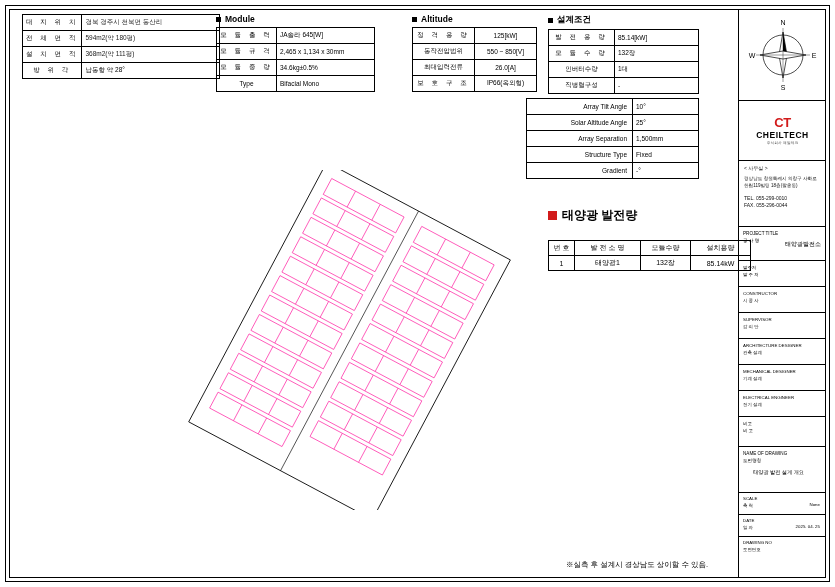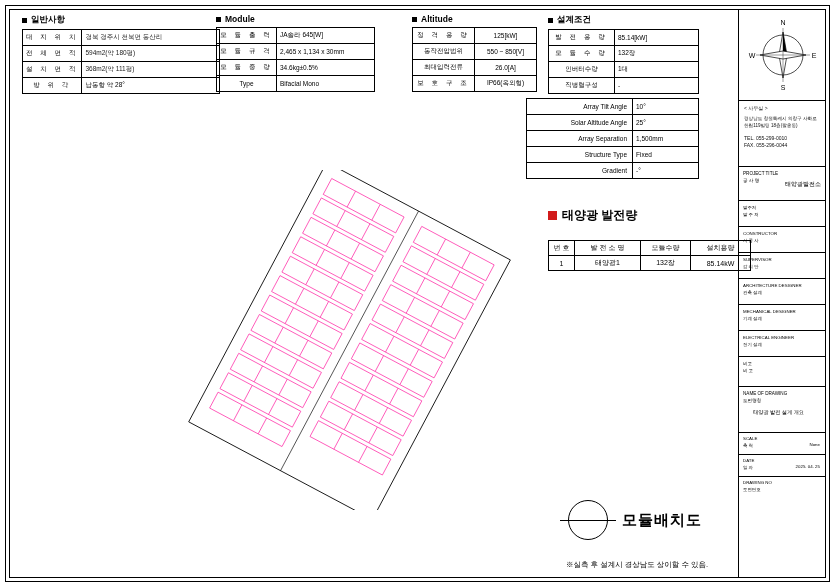--- a/index.html
+++ b/index.html
@@ -58,24 +58,20 @@
   .dwgtitle .txt{font-size:15px;font-weight:bold;letter-spacing:1px;}
 </style>
 </head>
 <body>
 
 <div id="sheet">
   <div class="frame"></div>
   <div class="inner-frame"></div>
 
   <div class="blk" style="left:22px;top:14px;">
-    <div class="blk-title">
-      <span class="sq"></span>
-      <span>일반사항</span>
-    </div>
     <table class="t">
       <tbody>
           <tr>
         <td class="lbl" style="width:56px">대 지 위 치</td>
         <td class="val tiny" style="width:138px">경북 경주시 천북면 동산리</td>
       </tr>
       <tr>
         <td class="lbl">전 체 면 적</td>
         <td class="val tiny">594m2(약 180평)</td>
       </tr>
@@ -294,41 +290,42 @@
             <line x1="135" y1="234" x2="135" y2="252"></line>
             <line x1="163" y1="234" x2="163" y2="252"></line>
           <rect x="108" y="256" width="82" height="18"></rect>
             <line x1="135" y1="256" x2="135" y2="274"></line>
             <line x1="163" y1="256" x2="163" y2="274"></line>
         </g>
       </g>
     </g>
   </svg>
 
-  <div class="dwgtitle">
-    <div class="circ"></div>
-    <div class="txt">모듈배치도</div>
-  </div>
   <div class="note">※실측 후 설계시 경상남도 상이할 수 있음.</div>
 
   <div class="titlestrip">
     <div class="ts-cell compass">
       <svg class="compass-svg" width="74" height="78" viewBox="0 0 74 78">
         <text x="37" y="9" font-size="7" text-anchor="middle" font-family="Liberation Sans">N</text>
         <text x="37" y="74" font-size="7" text-anchor="middle" font-family="Liberation Sans">S</text>
         <text x="68" y="42" font-size="7" text-anchor="middle" font-family="Liberation Sans">E</text>
         <text x="6" y="42" font-size="7" text-anchor="middle" font-family="Liberation Sans">W</text>
         <circle cx="37" cy="39" r="20" fill="none" stroke="#000" stroke-width="0.7"></circle>
         <polygon points="37,16 41,39 37,62 33,39" fill="#fff" stroke="#000" stroke-width="0.7"></polygon>
         <polygon points="37,16 41,39 37,39" fill="#000"></polygon>
         <polygon points="14,39 37,35 60,39 37,43" fill="#fff" stroke="#000" stroke-width="0.7"></polygon>
         <line x1="37" y1="12" x2="37" y2="66" stroke="#000" stroke-width="0.4"></line>
         <line x1="10" y1="39" x2="64" y2="39" stroke="#000" stroke-width="0.4"></line>
       </svg>
     </div>
+    <div class="ts-cell logo-cell">
+      <div class="logo-mark">CT</div>
+      <div class="logo-name">CHEILTECH</div>
+      <div class="logo-sub">주식회사 제일테크</div>
+    </div>
     <div class="ts-cell office">
       <div class="ttl">&lt; 사무실 &gt;</div>
       <div>경상남도 창원특례시 의창구 사화로 </div>
       <div>한림119빌딩 18층(팔용동)</div>
       <div class="tel">TEL. 055-299-0010</div>
       <div style="font-size:5px;">FAX. 055-296-0044</div>
     </div>
     <div class="ts-cell proj">
       <div style="white-space:pre-line;">PROJECT TITLE
 공 사 명</div>

